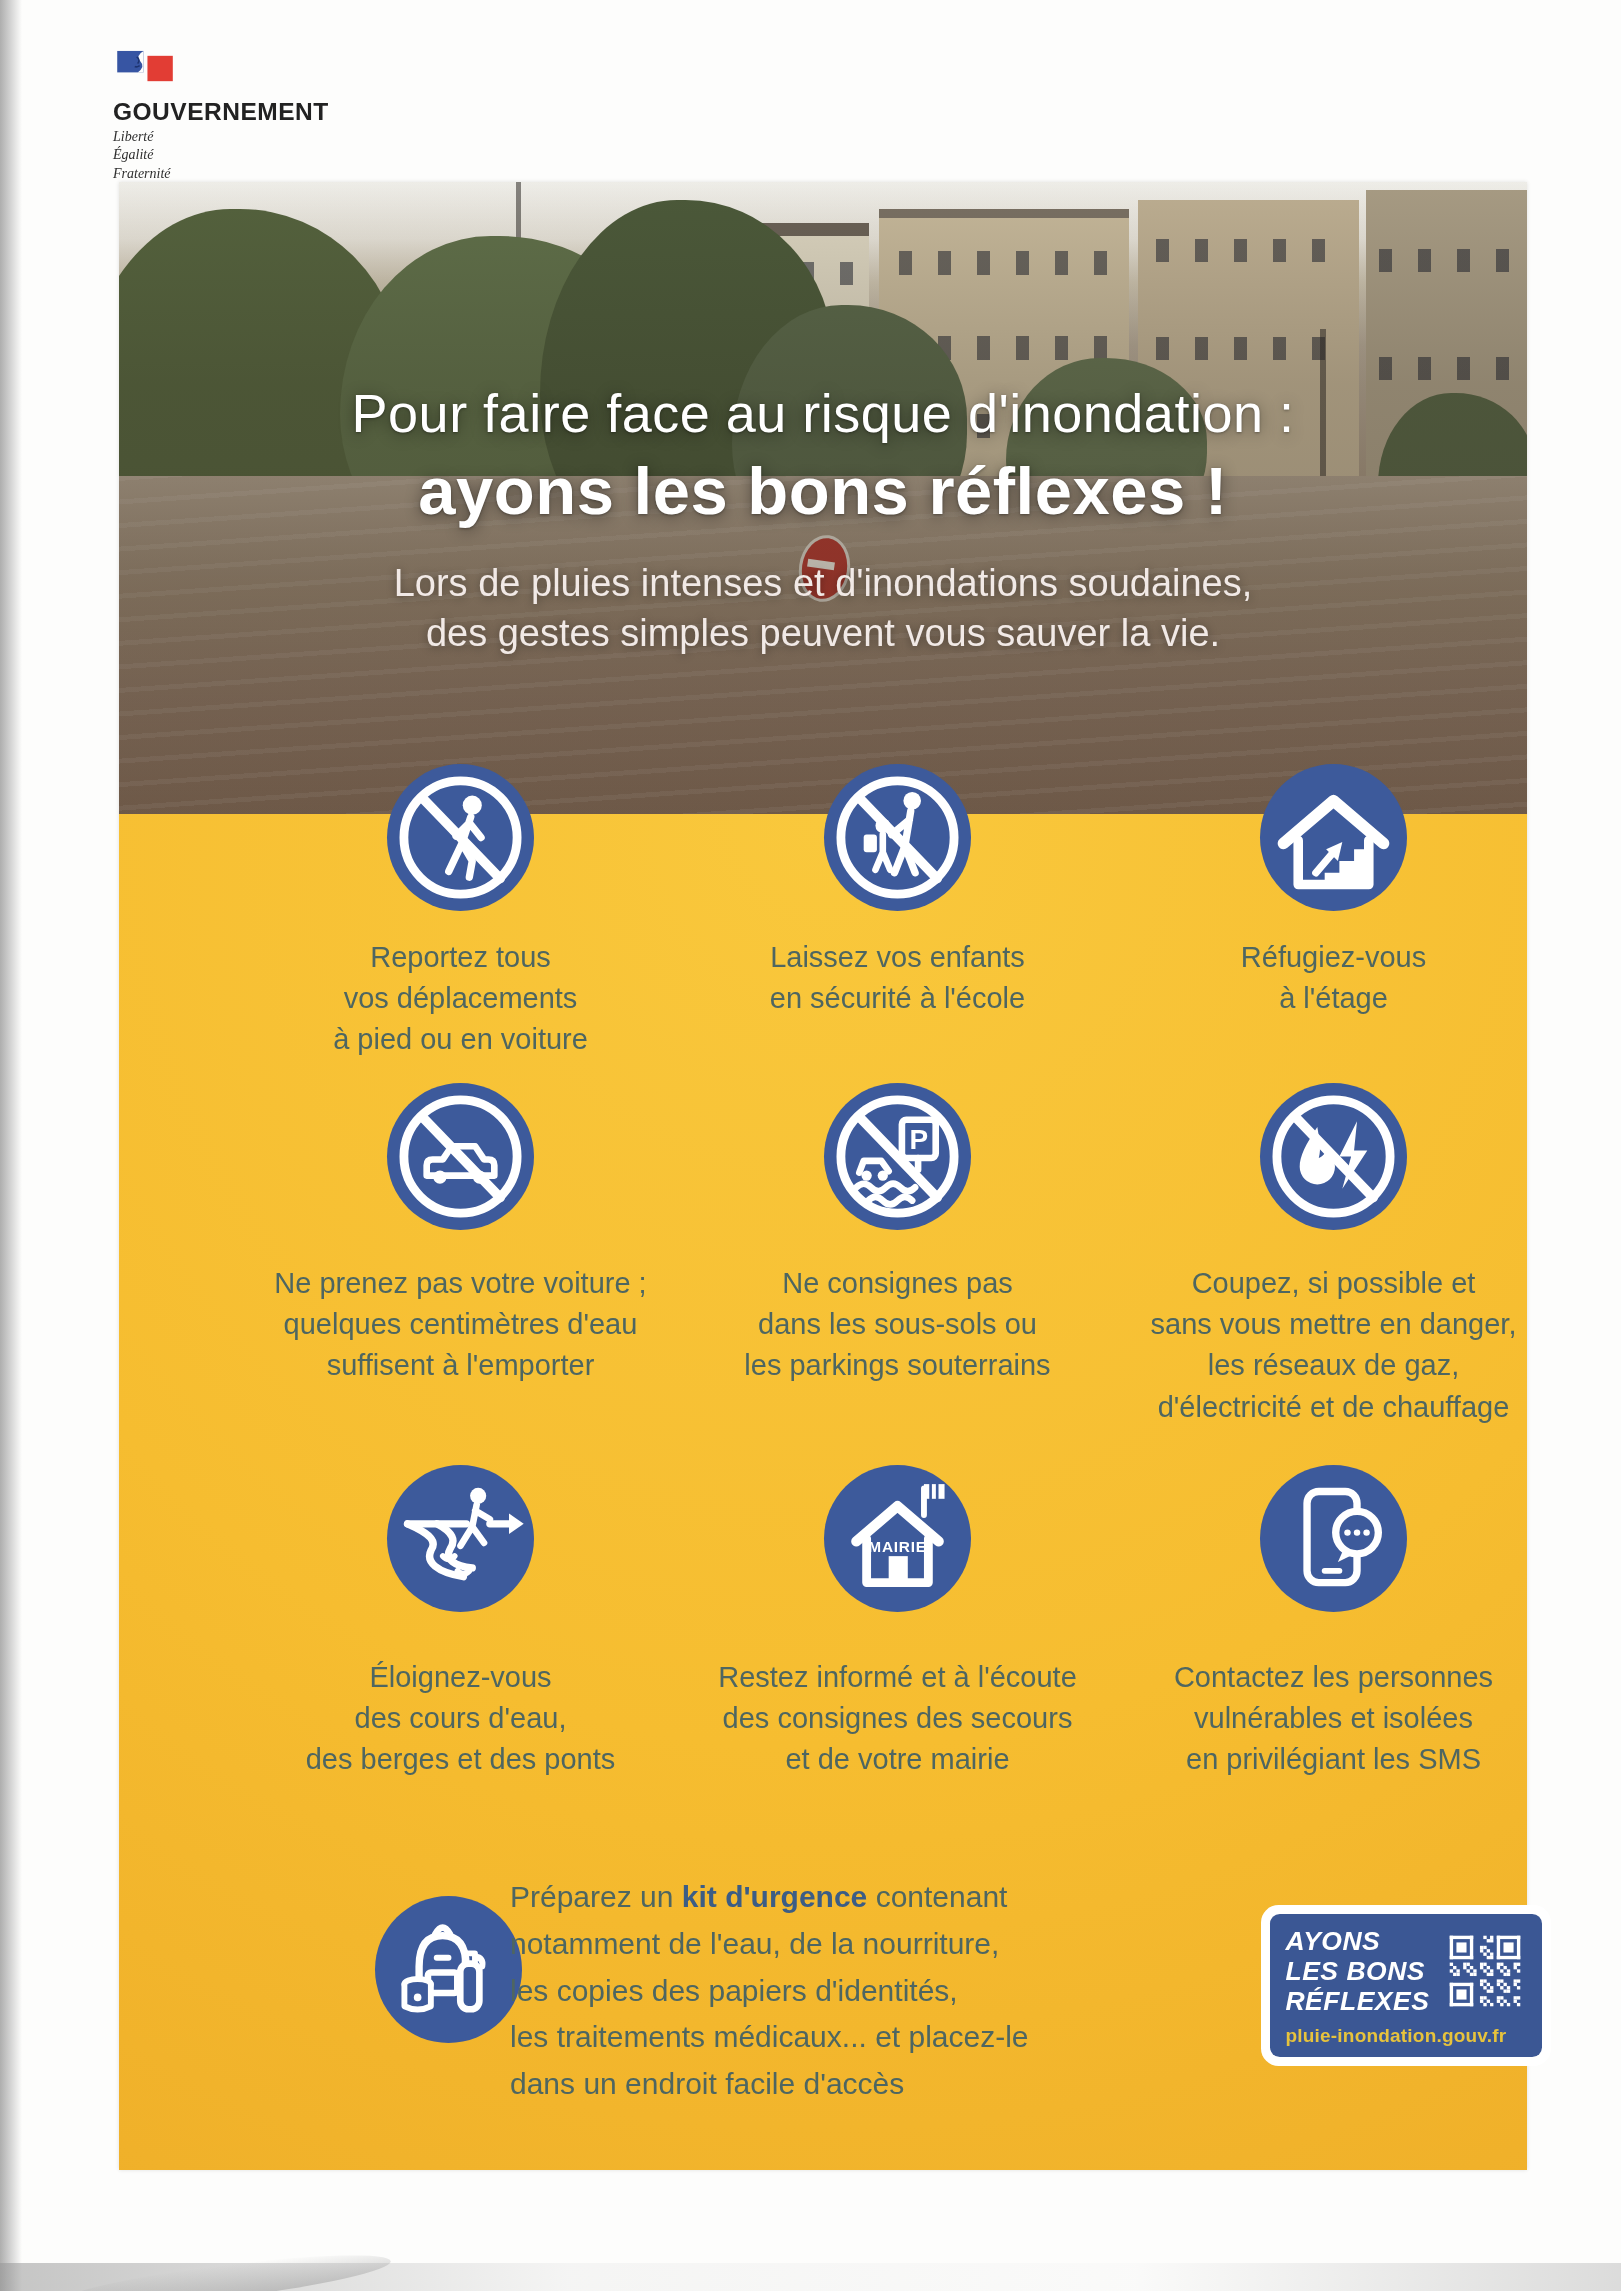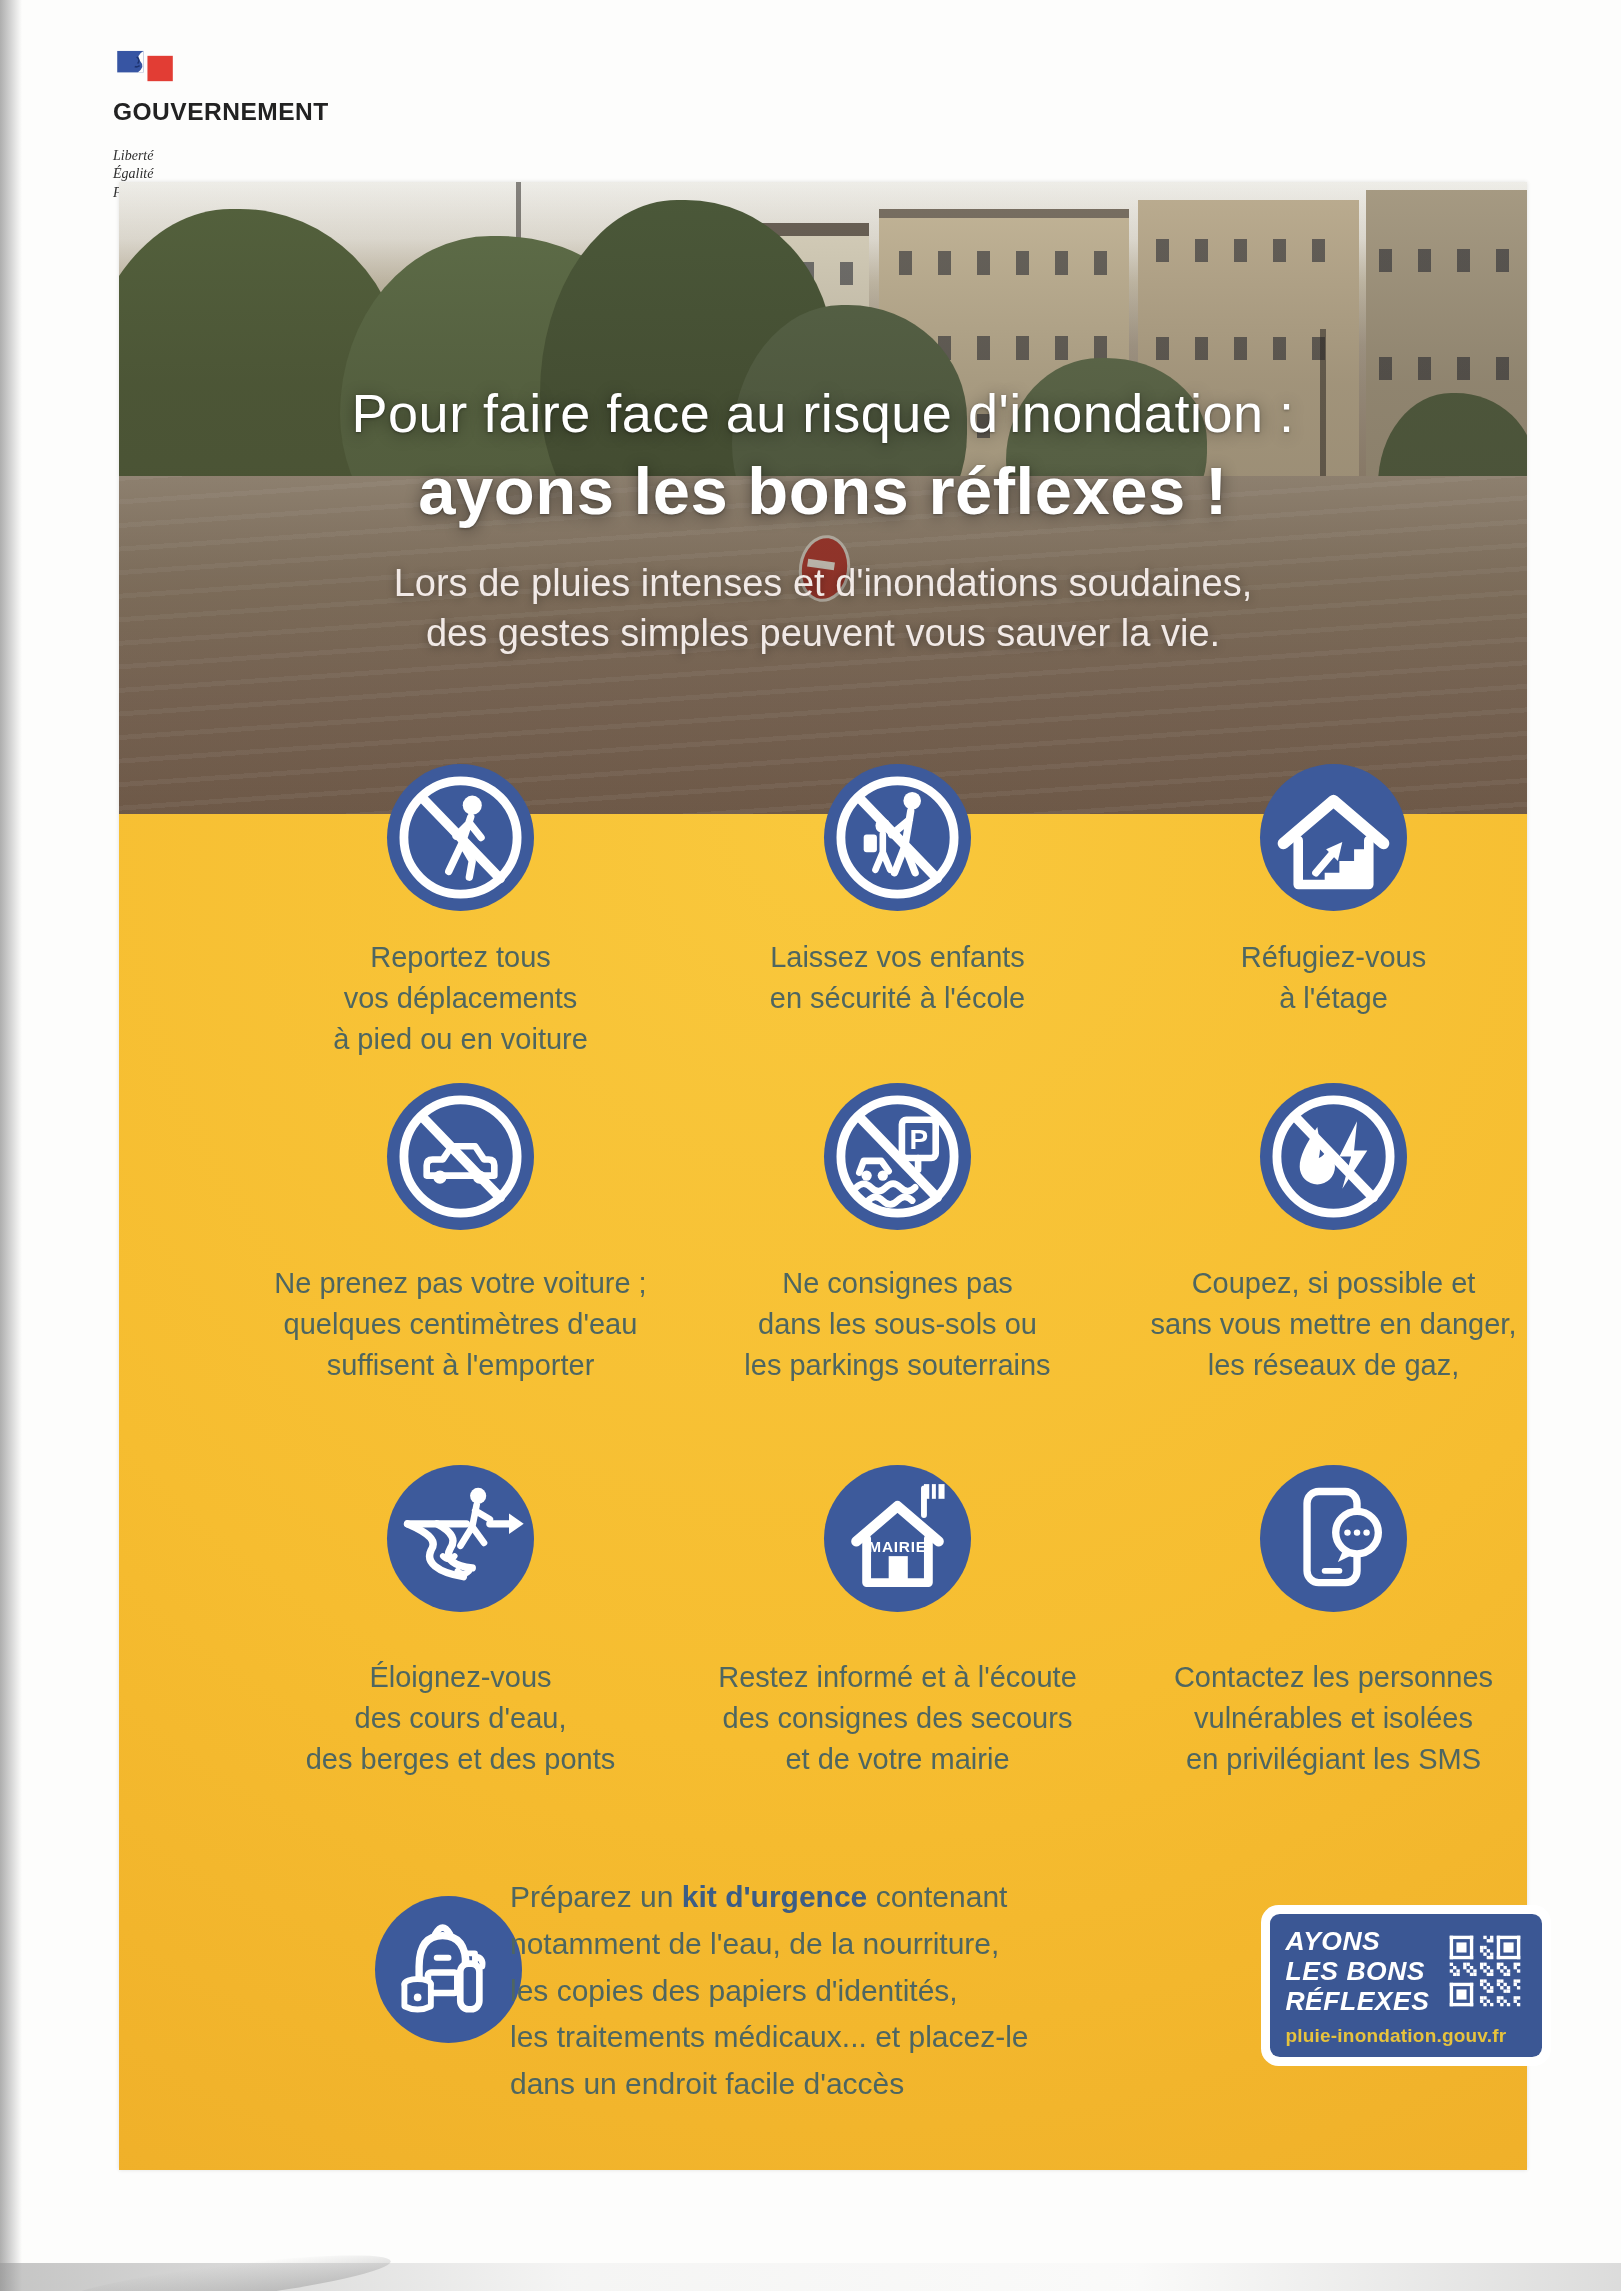--- a/index.html
+++ b/index.html
@@ -11,21 +11,21 @@
   .scan-left{position:absolute;left:0;top:0;bottom:0;width:21.6px;
     background:linear-gradient(90deg,#9a9a9a 0%,#c6c6c6 45%,rgba(255,255,255,0) 100%);opacity:.8;}
   .scan-bottom{position:absolute;left:0;bottom:0;width:100%;height:29px;
     background:linear-gradient(90deg,rgba(150,150,150,.55),rgba(220,220,220,.25) 35%,rgba(235,235,235,.15) 70%,rgba(170,170,170,.4));}
   .scan-streak{position:absolute;left:59px;bottom:-5.9px;width:333px;height:33px;
     background:linear-gradient(180deg,rgba(255,255,255,0),rgba(160,160,160,.55));
     transform:rotate(-7deg);border-radius:50%;}
   
   .gov{position:absolute;left:113px;top:49px;}
   .gov-title{font-size:24.5px;font-weight:700;color:#222;letter-spacing:0.5px;margin-top:5.9px;}
-  .gov-motto{font-family:"Liberation Serif",serif;font-style:italic;font-size:14px;color:#2e2e2e;line-height:1.32;margin-top:21px;}
+  .gov-motto{font-family:"Liberation Serif",serif;font-style:italic;font-size:14px;color:#2e2e2e;line-height:1.32;margin-top:2px;}
   
   .poster{position:absolute;left:119px;top:182px;width:1408px;height:1988px;
     background:radial-gradient(120% 85% at 50% 32%, #f9c83c 0%, #f6bd30 55%, #eead28 100%);
     box-shadow:0 0 3.9px rgba(0,0,0,.12);}
   
   .photo{position:absolute;left:0;top:0;width:1408px;height:632px;overflow:hidden;
     background:linear-gradient(180deg,#f2f1ec 0%,#e8e4da 9%,#cdc4b0 16%,#b2a694 26%,#a49480 45%,#8d7a68 70%,#7f6857 100%);}
   .building{position:absolute;}
   .winrow{position:absolute;left:8%;right:8%;height:23.5px;
     background:repeating-linear-gradient(90deg,rgba(28,32,44,.55) 0 12.7px,rgba(0,0,0,0) 12.7px 39px);}
@@ -232,20 +232,21 @@
         <circle cx="50" cy="50" r="38.5" stroke-width="6"></circle>
         <path d="M39 30 C31 42 27 50 27 57 a12 12 0 0 0 24 0 c0 -5 -3 -10 -5 -13 c-1 4 -4 6 -6 7 c2 -7 0 -14 -1 -21 Z" fill="#fff" stroke="none"></path>
         <path d="M66 26 L54 50 L62 50 L56 72 L73 46 L64 46 Z" fill="#fff" stroke="none"></path>
         <line x1="24" y1="23" x2="77" y2="78" stroke-width="6.5"></line>
       </svg>
     </div>
     <div class="caption">
       <span>Coupez, si possible et</span>
       <span>sans vous mettre en danger,</span>
       <span>les réseaux de gaz,</span>
+      <span>d'électricité et de chauffage</span>
     </div>
   </div>
 
   <div class="tip row3" style="left:126px;top:1283px;">
     <div class="circle">
       <svg width="147" height="147" viewBox="0 0 100 100" class="glyph">
         <path d="M14 40 H54" stroke-width="5"></path>
         <path d="M14 40 C30 47 34 52 30 58 C26 66 34 73 52 76" stroke-width="5"></path>
         <path d="M34 40 C45 46 47 51 43 57 C39 64 46 69 58 70" stroke-width="5"></path>
         <path d="M38 62 q4 4 8 0 M48 72 q4 4 8 0" stroke-width="4"></path>

